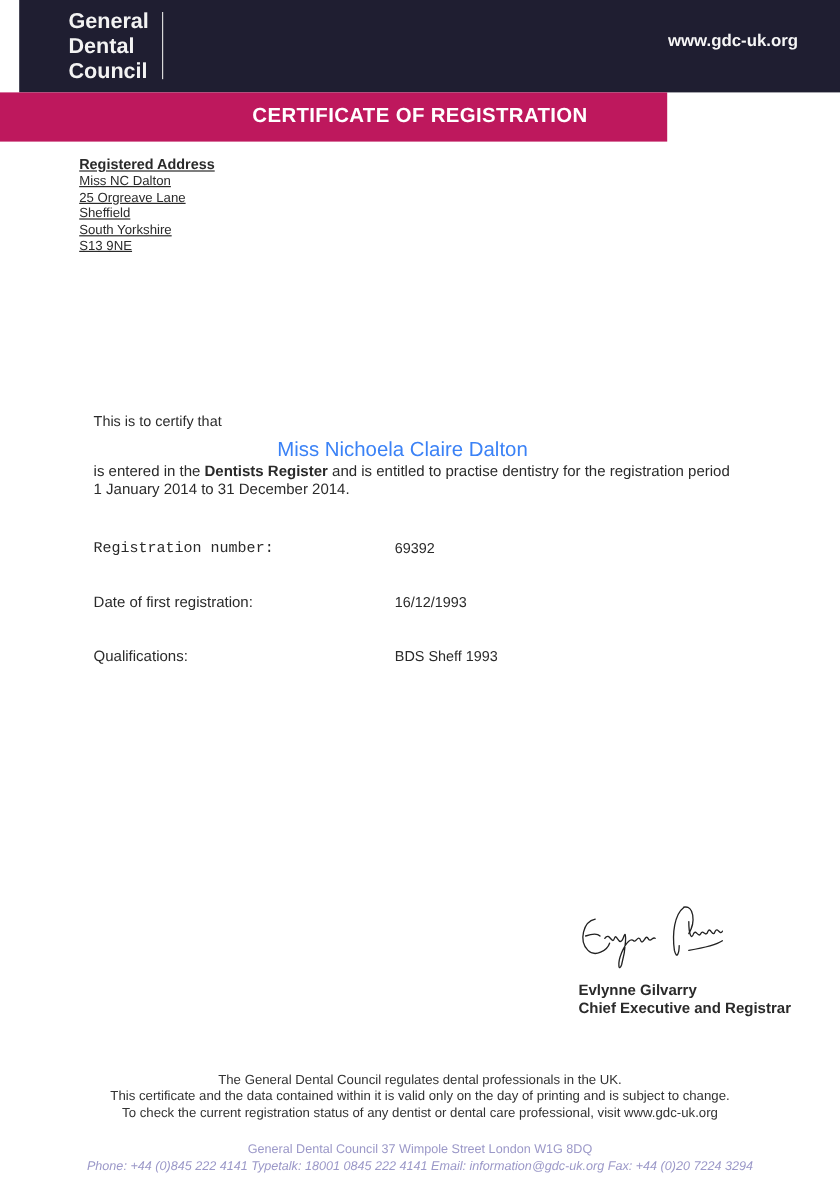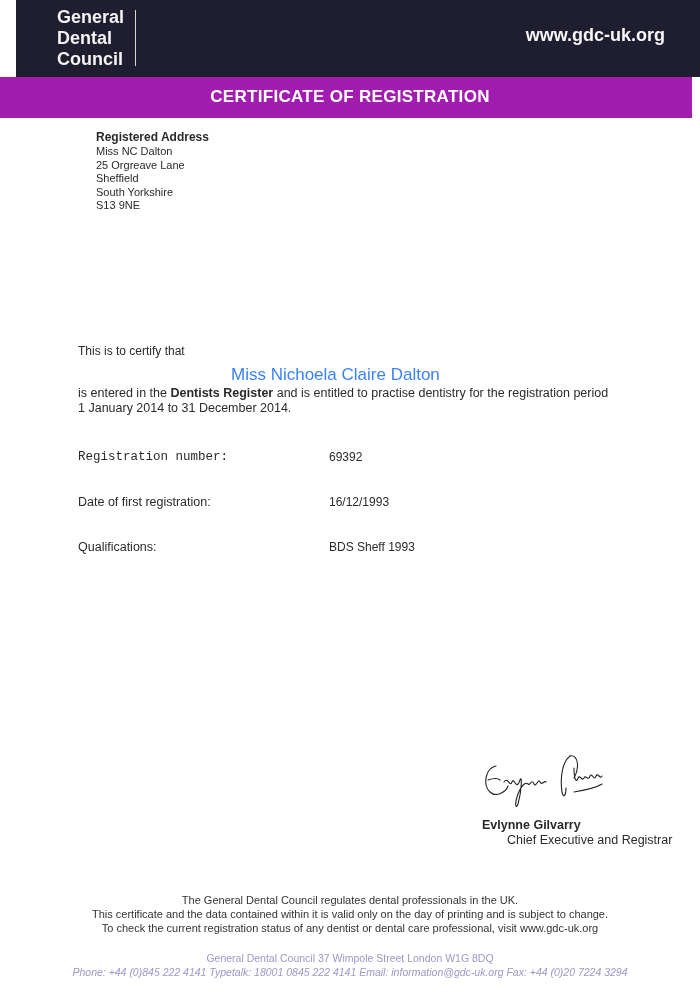--- a/index.html
+++ b/index.html
@@ -17,52 +17,52 @@
   .logo div { display: block; }
   .logo-divider {
     position: absolute; left: 119px; top: 10px; width: 1px; height: 56px; background: #d8d8d8;
   }
   .tagline {
     position: absolute; left: 130px; top: 24px; color: #efefef;
     font-size: 12px; font-weight: bold; line-height: 15px;
   }
   .website {
     position: absolute; right: 51px; top: 25px; color: #f6f6f6;
-    font-size: 18px; font-weight: bold;
+    font-size: 14px; font-weight: bold;
   }
 
   .band {
-    position: absolute; left: 0; top: 77px; width: 692px; height: 41px;
-    background: #a21caf;
+    position: absolute; left: 0; top: 77px; width: 556px; height: 41px;
+    background: #be185d;
   }
   .band-title {
     position: absolute; left: 0; width: 700px; top: 10px; text-align: center;
     color: #ffffff; font-size: 17px; font-weight: bold; letter-spacing: 0.3px;
     padding-left: 0;
   }
   .band-title span { display: inline-block; transform: translateX(0px); }
 
   .address {
-    position: absolute; left: 96px; top: 130px; font-size: 11px; line-height: 13.5px; color: #2a2a2a;
+    position: absolute; left: 66px; top: 130px; font-size: 11px; line-height: 13.5px; color: #2a2a2a; text-decoration: underline;
   }
   .address .addr-heading { font-weight: bold; font-size: 12px; line-height: 15px; }
 
   .certify-intro { position: absolute; left: 78px; top: 344px; font-size: 12px; }
   .cert-name { position: absolute; left: 231px; top: 365px; font-size: 17px; color: #3b82f6; }
   .cert-text { position: absolute; left: 78px; top: 386px; width: 540px; font-size: 12.5px; line-height: 15px; }
   .cert-text b { font-weight: bold; }
 
   .field-label { position: absolute; left: 78px; font-size: 12.5px; }
   .field-value { position: absolute; left: 329px; font-size: 12px; font-weight: normal; }
 
   .signature {
     position: absolute; left: 478px; top: 748px; width: 140px; height: 70px;
   }
   .signer-name { position: absolute; left: 482px; top: 818px; font-size: 12.5px; font-weight: bold; }
-  .signer-title { position: absolute; left: 482px; top: 833px; font-size: 12.5px; font-weight: normal; margin-left: 25px; }
+  .signer-title { position: absolute; left: 482px; top: 833px; font-size: 12.5px; font-weight: bold; }
 
   .disclaimer {
     position: absolute; left: 0; top: 893px; width: 700px; text-align: center;
     font-size: 11px; line-height: 14px; color: #333;
   }
   .disclaimer div { display: block; }
 
   .contact {
     position: absolute; left: 0; top: 951px; width: 700px; text-align: center;
     font-size: 10.5px; line-height: 14px; color: #9b98c8;

